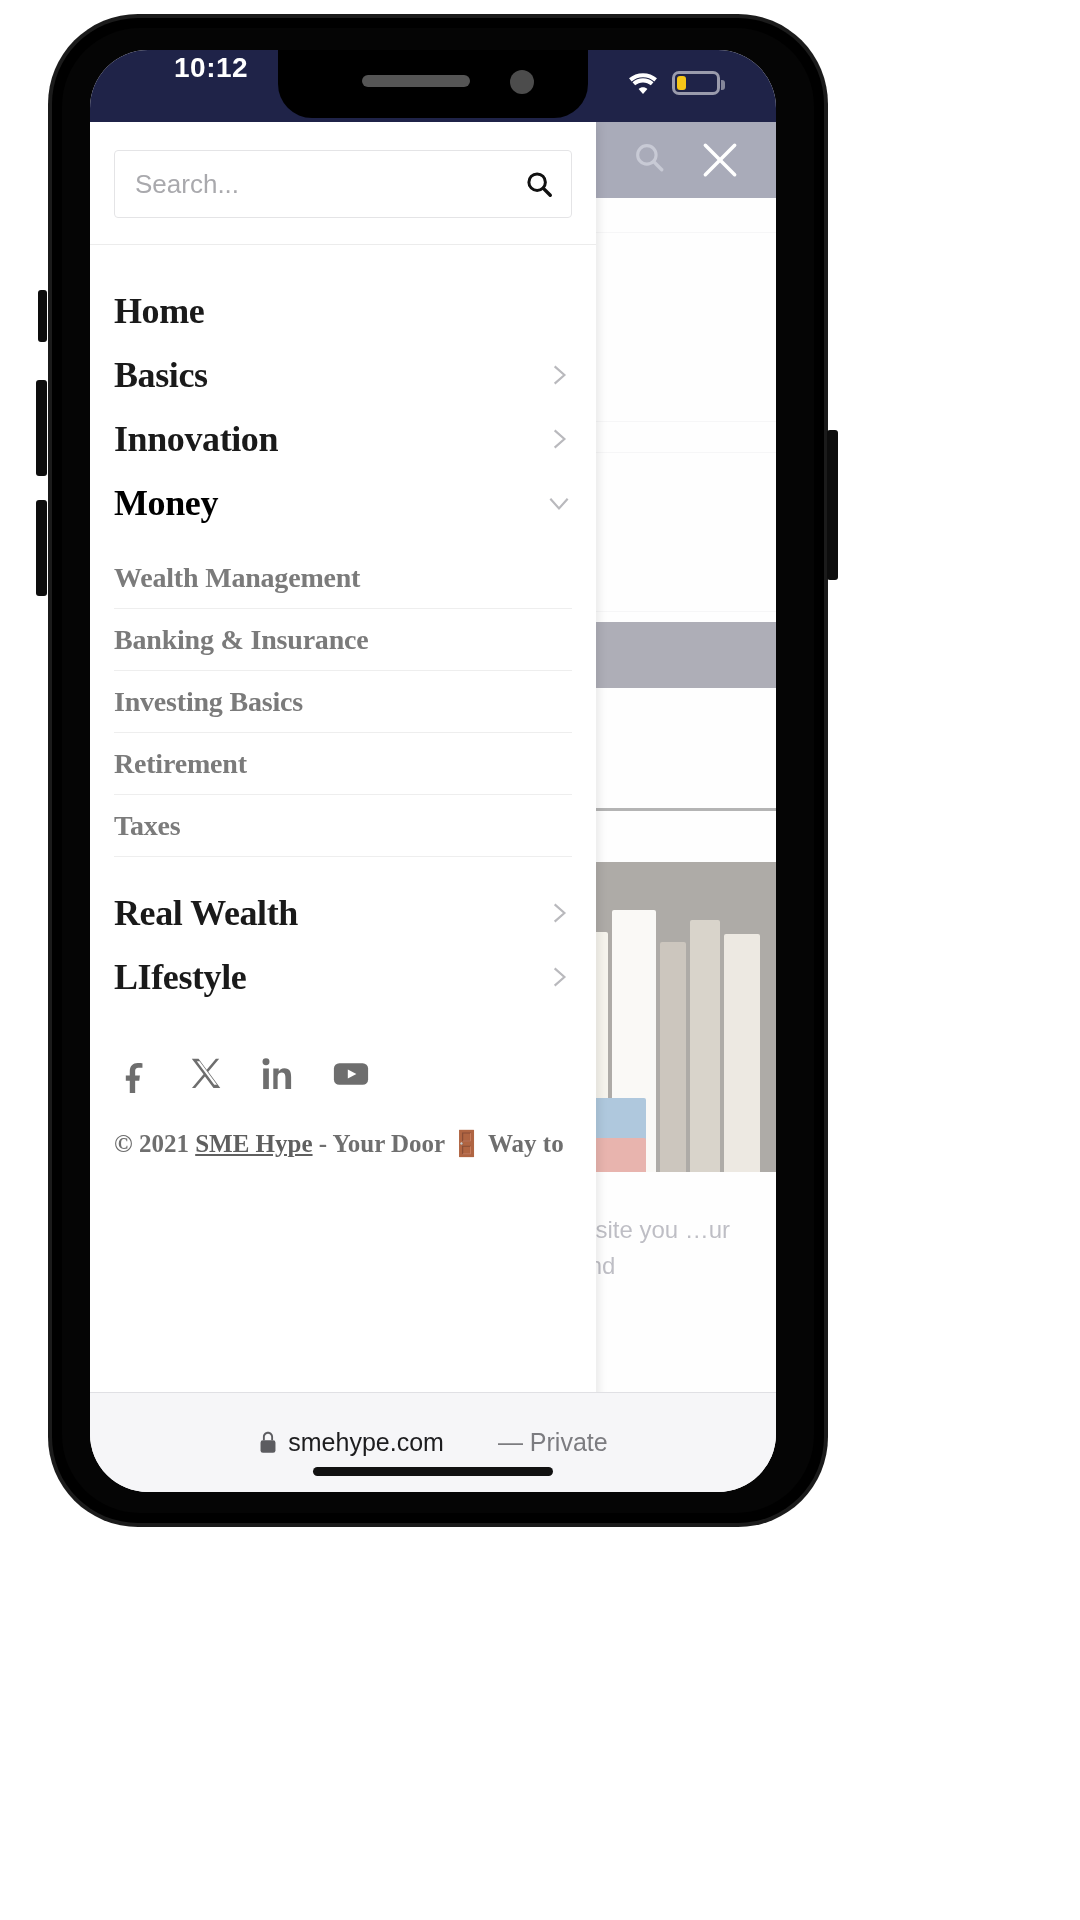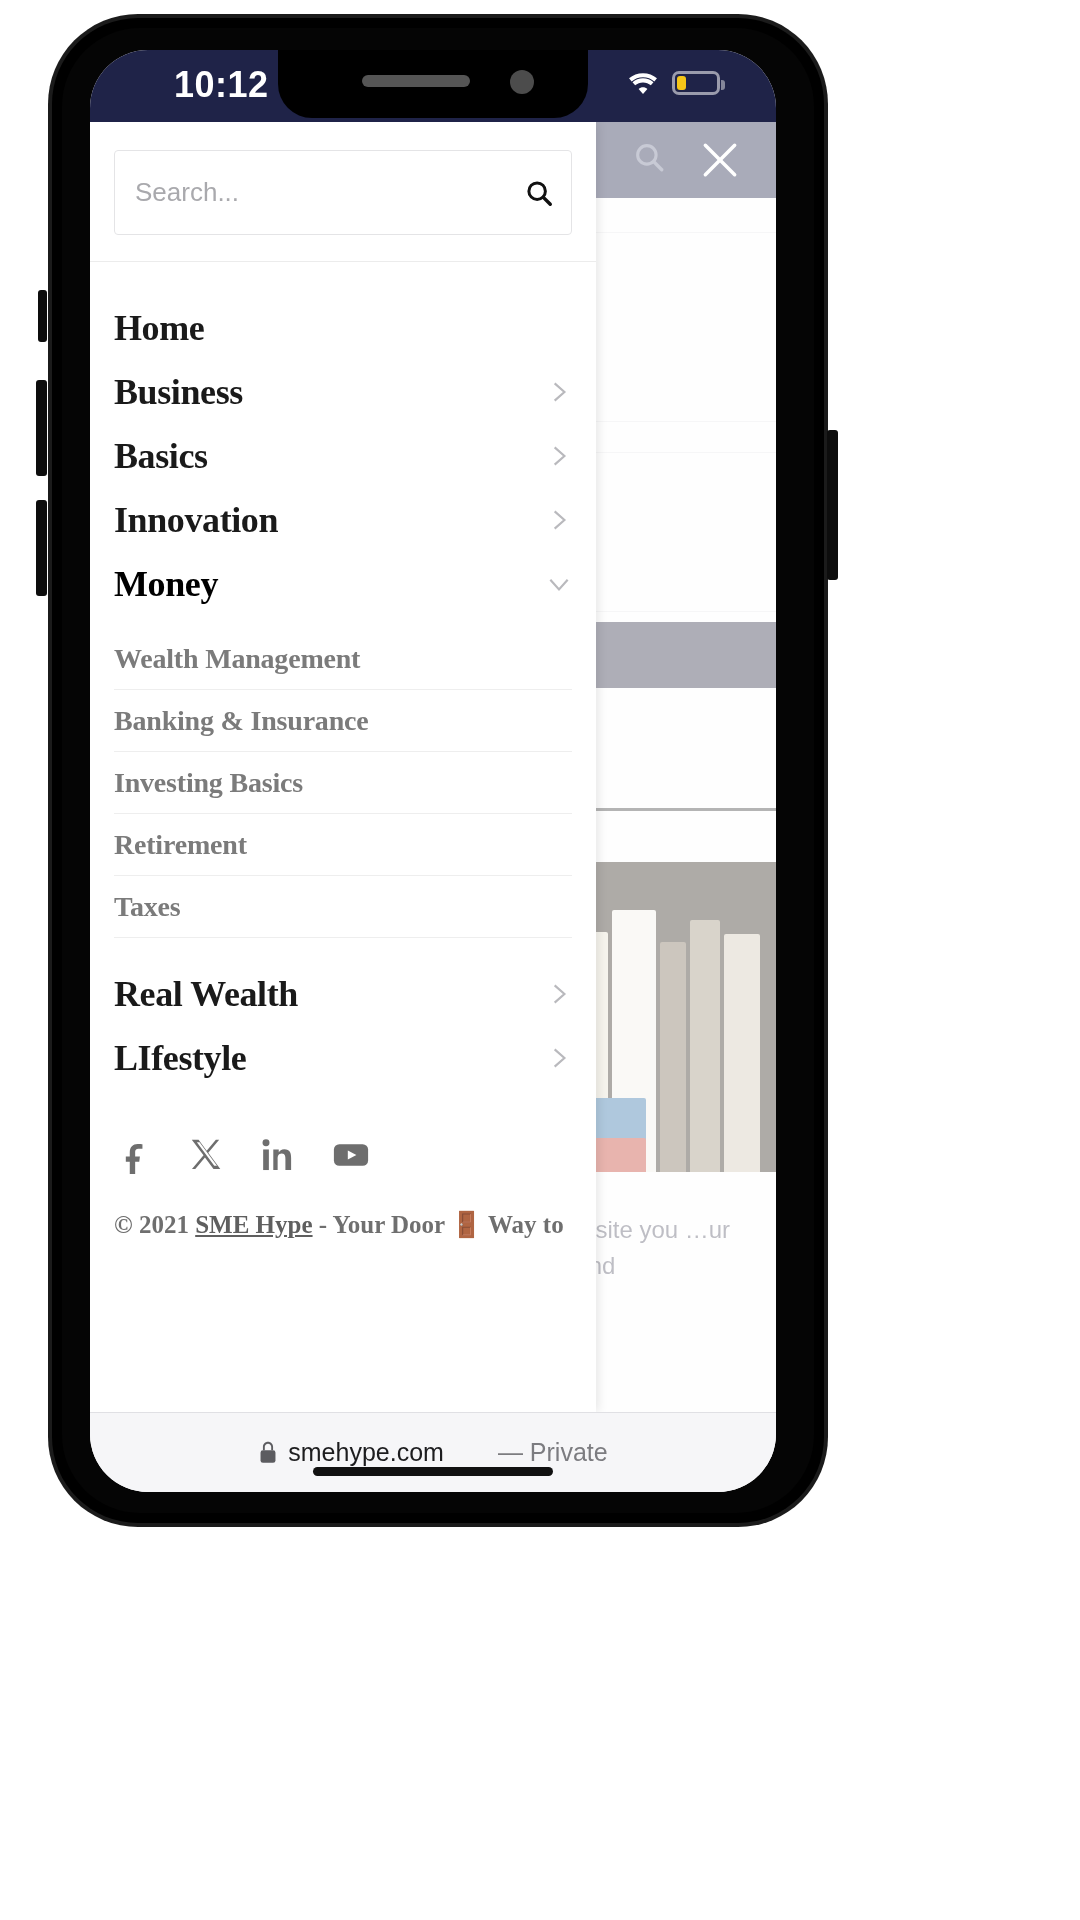--- a/index.html
+++ b/index.html
@@ -49,22 +49,22 @@
   .btn-power  { left: 827px; top: 430px; width: 11px; height: 150px; }
 
   
   .statusbar {
     position: absolute; left: 0; top: 0;
     width: 686px; height: 72px;
     background: #1f2348;
     z-index: 6;
   }
   .sb-time {
-    position: absolute; left: 84px; top: 14px;
-    color: #ffffff; font-size: 36px; font-weight: 700;
+    position: absolute; left: 84px; top: 2px;
+    color: #ffffff; font-size: 28px; font-weight: 700;
     font-family: "Liberation Sans", sans-serif;
     letter-spacing: 0.5px;
   }
   .sb-right {
     position: absolute; right: 56px; top: 20px;
     display: flex; align-items: center; gap: 12px;
   }
   .wifi-ic { width: 34px; height: 26px; display: block; }
   .batt {
     position: relative; width: 48px; height: 24px;
@@ -167,21 +167,21 @@
     overflow: hidden;
   }
   .drawer-scroll { position: absolute; inset: 0; }
 
   .search-wrap {
     padding: 28px 24px 26px 24px;
     border-bottom: 1px solid #ececec;
   }
   .search-box {
     position: relative;
-    height: 85px;
+    height: 68px;
     border: 1px solid #e4e4e6;
     border-radius: 4px;
     background: #ffffff;
     display: flex; align-items: center;
   }
   .search-input {
     flex: 1; border: 0; outline: 0; background: transparent;
     font-family: "Liberation Sans", sans-serif;
     font-size: 26px; color: #3a3a3a;
     padding: 0 20px;
@@ -244,21 +244,21 @@
     font-weight: 700;
     font-size: 25px; line-height: 1.65;
     color: #6f6f6f;
   }
   .footer-text .brand { text-decoration: underline; color: #5f5f5f; }
   .door { font-family: "DejaVu Sans", sans-serif; }
 
   
   .safari-bar {
     position: absolute; left: 0; bottom: 0;
-    width: 686px; height: 80px;
+    width: 686px; height: 100px;
     background: #f6f6f8;
     border-top: 1px solid #e0e0e4;
     display: flex; align-items: center; justify-content: center;
     z-index: 7;
   }
   .url-row {
     display: flex; align-items: center; gap: 10px;
     font-family: "Liberation Sans", sans-serif; font-size: 25px;
   }
   .url-host { color: #1d1d1f; }
@@ -337,26 +337,20 @@
         </div>
 
         <div class="nav-list">
 
           <div class="nav-gap"></div>
 
           <div class="nav-item">
             <span class="nav-label">Home</span>
           </div>
 
-          <div class="nav-item">
-            <span class="nav-label">Business</span>
-            <svg class="chev" viewBox="0 0 24 24">
-                <path d="M8 4 L17 12 L8 20"></path>
-              </svg>
-          </div>
 
           <div class="nav-item">
             <span class="nav-label">Basics</span>
             <svg class="chev" viewBox="0 0 24 24">
                 <path d="M8 4 L17 12 L8 20"></path>
               </svg>
           </div>
 
           <div class="nav-item">
             <span class="nav-label">Innovation</span>

